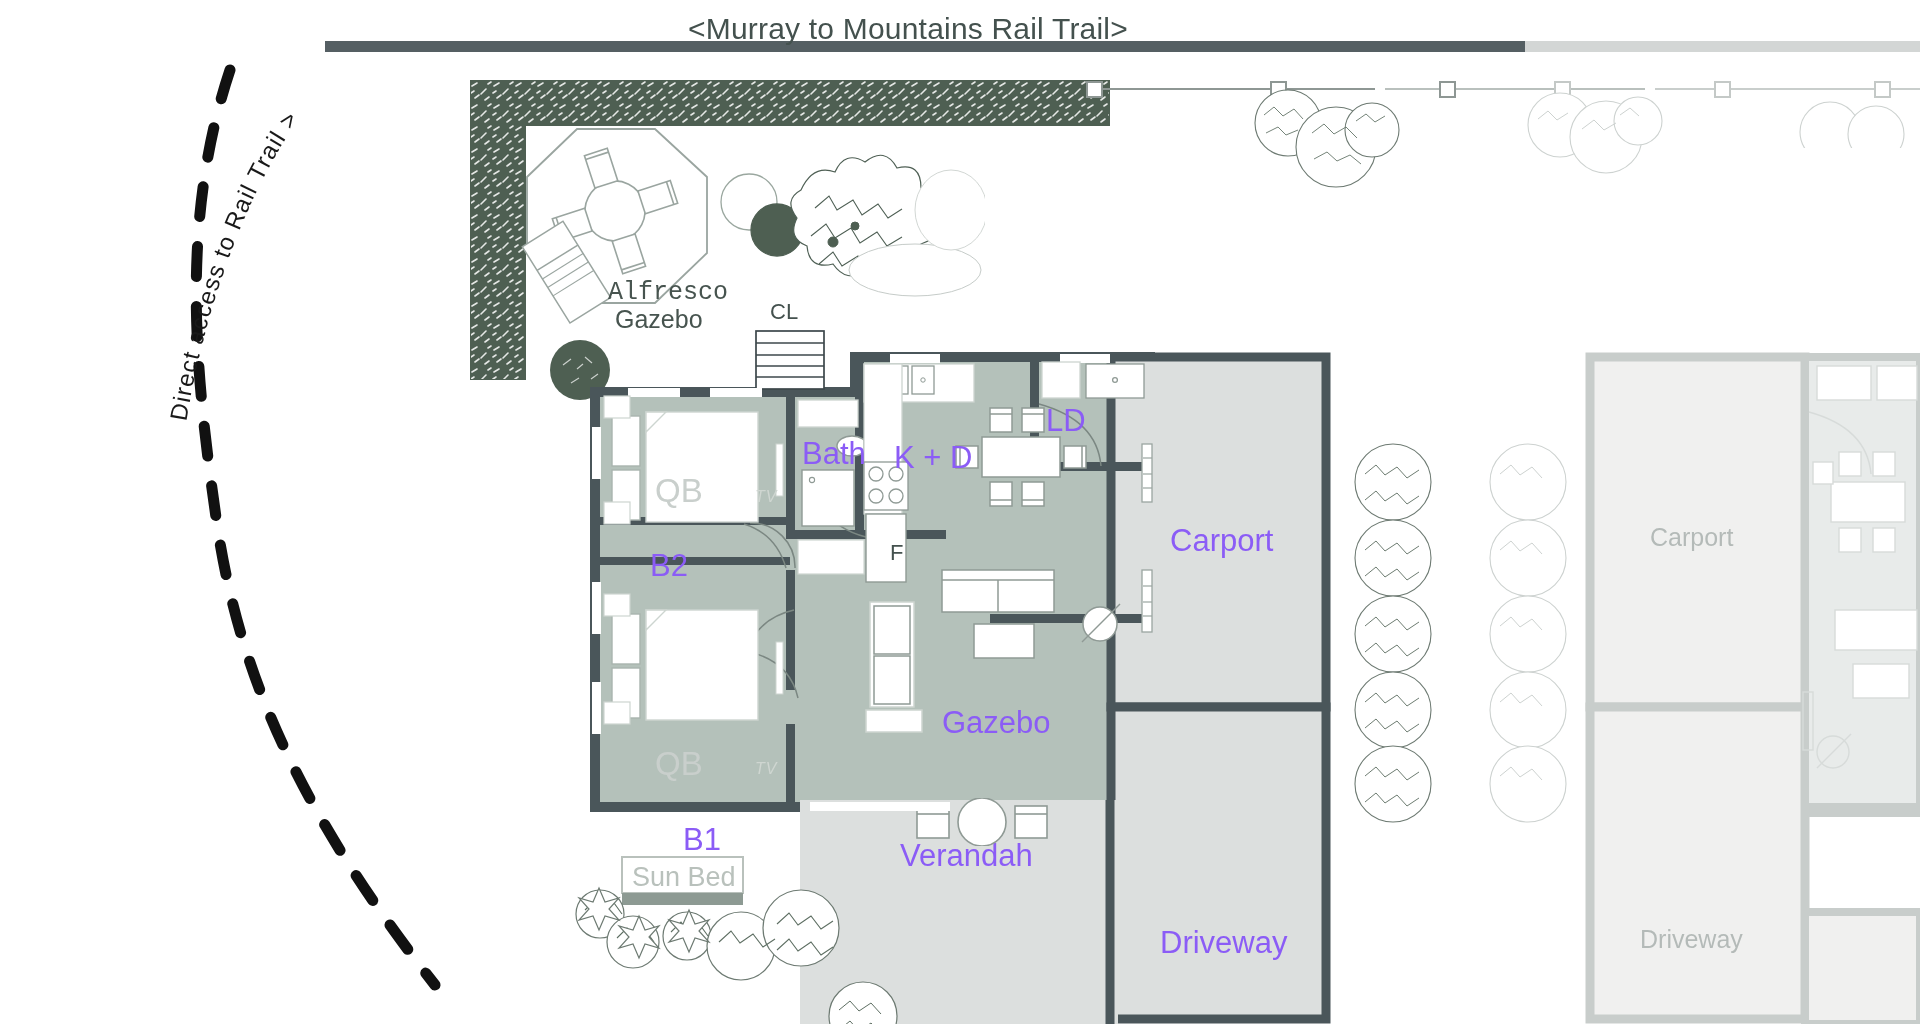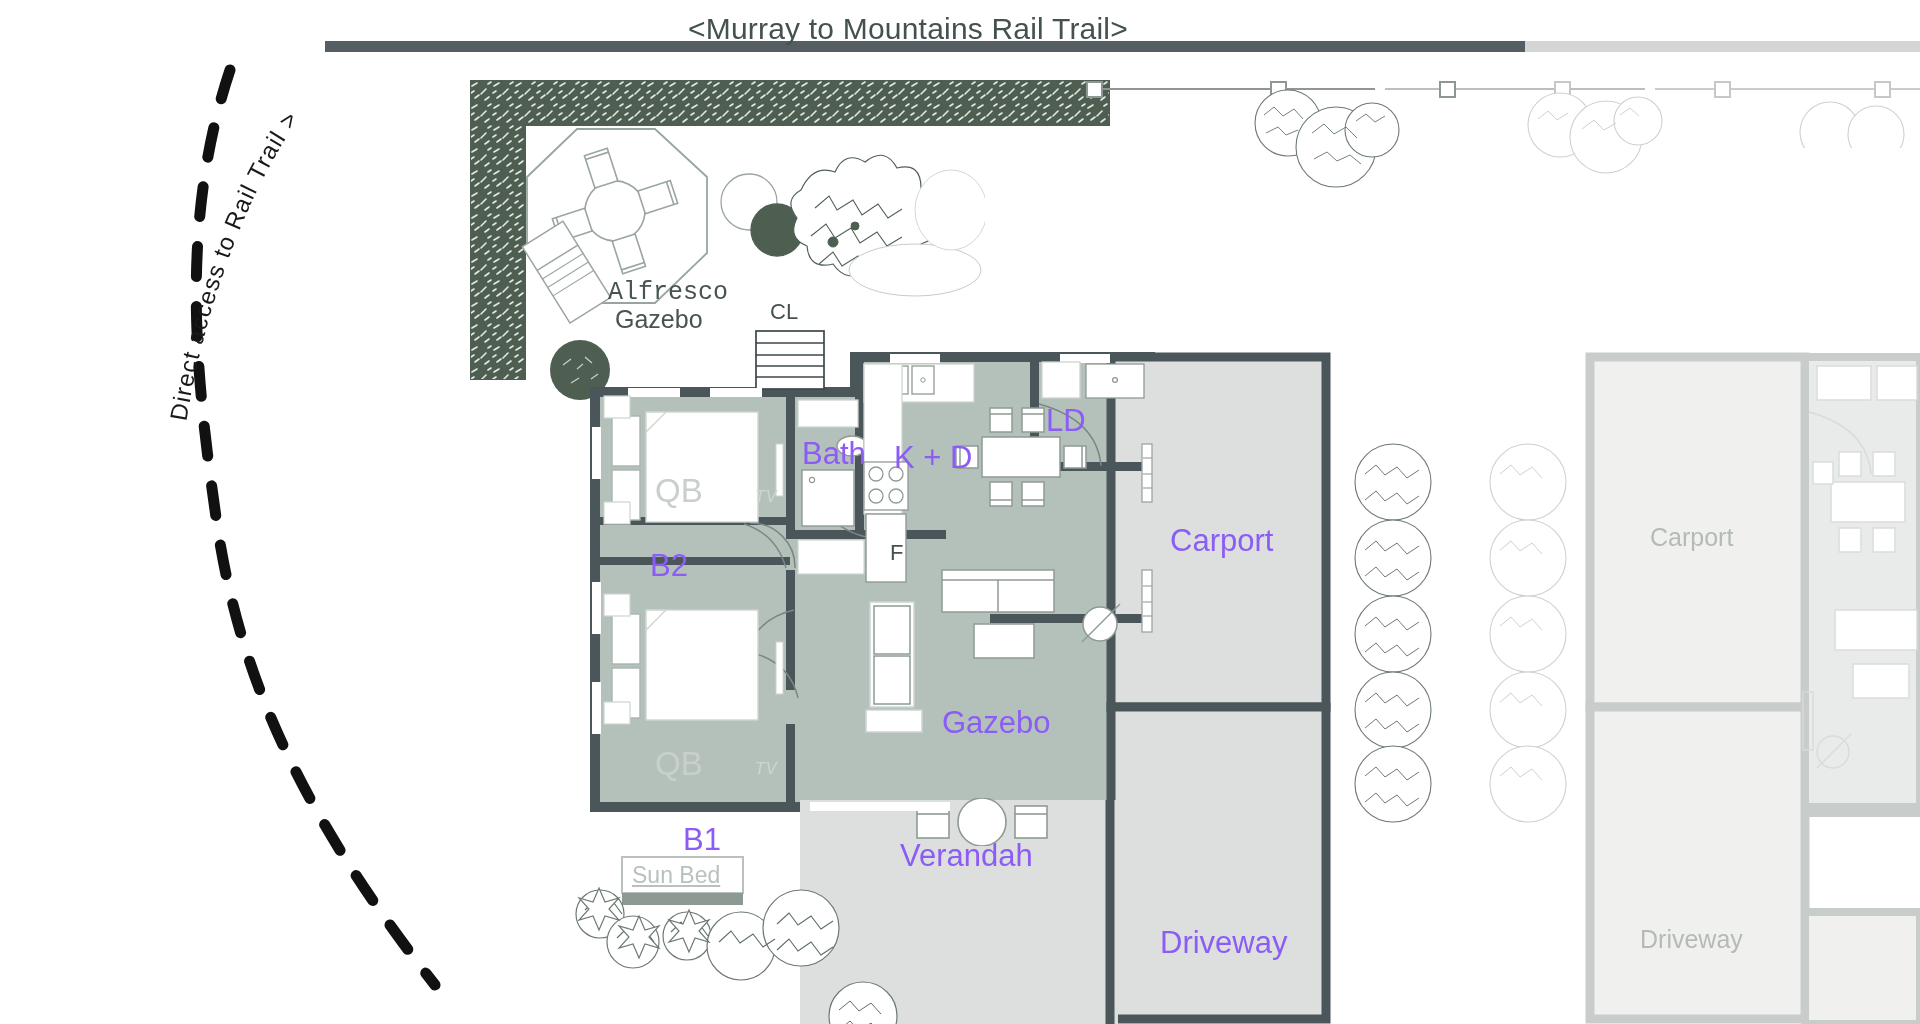--- a/index.html
+++ b/index.html
@@ -9,21 +9,21 @@
   .abs{position:absolute;}
   svg{display:block;}
   .lbl{position:absolute;color:#3b4a46;white-space:nowrap;}
   .lbl-title{font-size:30px;color:#44514e;letter-spacing:.2px;}
   .lbl-room{font-size:31px;color:#8b5cf6;}
   .lbl-room-lt{font-size:33px;color:#c9cfcc;}
   .lbl-small{font-size:22px;color:#44514e;}
   .lbl-tv{font-size:16px;color:#cfd6d1;letter-spacing:1px;font-style:italic;}
   .lbl-ghost{font-size:25px;color:#6c7a76;opacity:.45;}
   .lbl-outdoor{font-size:25px;color:#47544f;}
-  .lbl-sunbed{font-size:23px;color:#b9c1bc;text-decoration:underline;}
+  .lbl-sunbed{font-size:27px;color:#b9c1bc;}
 </style>
 </head>
 <body>
 
 <div id="stage">
 
   <div class="abs" style="left:0;top:0;width:1920px;height:70px;">
     <svg width="1920" height="70" viewBox="0 0 1920 70">
       <rect x="325" y="41" width="1200" height="11" fill="#555f63"></rect>
       <rect x="1525" y="41" width="395" height="11" fill="#d3d6d5"></rect>

